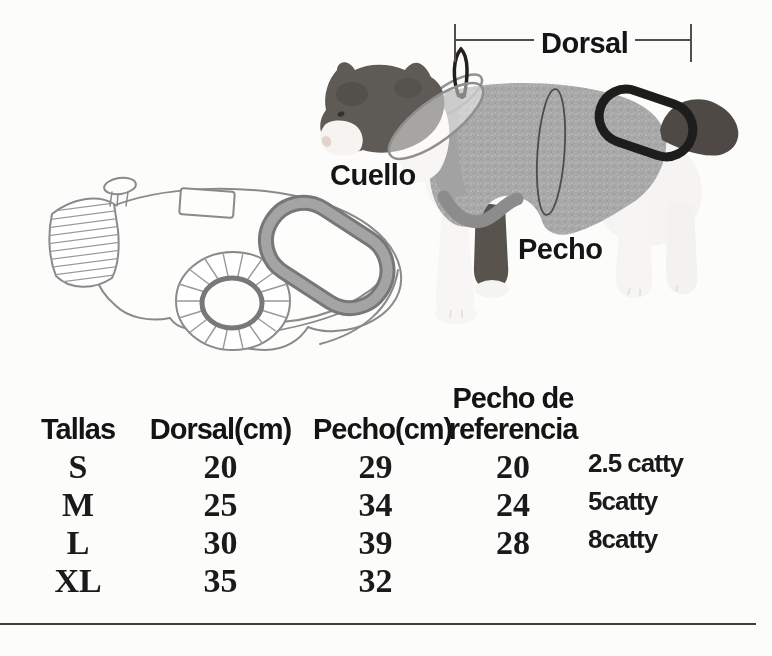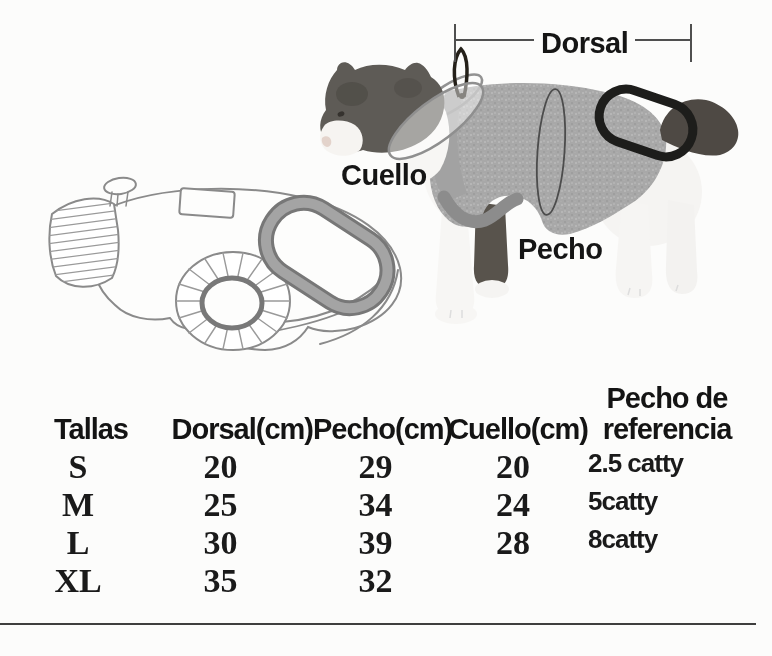--- a/index.html
+++ b/index.html
@@ -4,27 +4,27 @@
 <style>
   html,body{margin:0;padding:0;}
   body{width:772px;height:656px;overflow:hidden;background:#fcfcfb;
        font-family:"Liberation Sans",sans-serif;}
   .stage{position:relative;width:725px;height:656px;background:#fcfcfb;}
   .illo{position:absolute;left:0;top:0;width:772px;height:390px;display:block;}
 
   .lbl{position:absolute;color:#151515;font-weight:700;font-size:29px;
        letter-spacing:-0.5px;line-height:1;white-space:nowrap;}
   #lbl-dorsal{left:534px;top:29px;background:#fcfcfb;padding:0 7px;}
-  #lbl-cuello{left:341px;top:161px;}
+  #lbl-cuello{left:330px;top:161px;}
   #lbl-pecho{left:518px;top:219px;margin-top:16px;}
 
   .size-table{position:absolute;left:28px;top:382px;width:718px;}
   .thead,.trow{display:grid;grid-template-columns:100px 185px 125px 150px 158px;}
   .thead{align-items:end;min-height:64px;}
-  .th{font-size:29px;font-weight:700;color:#141414;text-align:right;
+  .th{font-size:29px;font-weight:700;color:#141414;text-align:center;
       letter-spacing:-1px;line-height:1.05;padding-bottom:2px;}
   .th.peso{white-space:pre-line;text-align:center;}
   .tbody{margin-top:2px;}
   .trow{height:38px;align-items:center;}
   .td{text-align:center;color:#1a1a1a;}
   .td.serif{font-family:"Liberation Serif","DejaVu Serif",serif;
             font-size:34px;font-weight:700;line-height:1;}
   .td.peso{font-size:26px;font-weight:700;text-align:left;padding-right:4px;
            letter-spacing:-1px;transform:translateY(-4px);line-height:1;}
   .divider{position:absolute;left:0;top:623px;width:756px;height:2px;background:#3e3e3e;}
@@ -152,21 +152,20 @@
 
   <div class="lbl" id="lbl-dorsal">Dorsal</div>
   <div class="lbl" id="lbl-cuello">Cuello</div>
   <div class="lbl" id="lbl-pecho">Pecho</div>
 
   <div class="size-table">
     <div class="thead">
       <div class="th">Tallas</div>
       <div class="th">Dorsal(cm)</div>
       <div class="th">Pecho(cm)</div>
-      <div class="th">Cuello(cm)</div>
       <div class="th peso">Pecho de
 referencia</div>
     </div>
     <div class="tbody">
       <div class="trow">
         <div class="td serif">S</div>
         <div class="td serif">20</div>
         <div class="td serif">29</div>
         <div class="td serif">20</div>
         <div class="td peso">2.5 catty</div>

